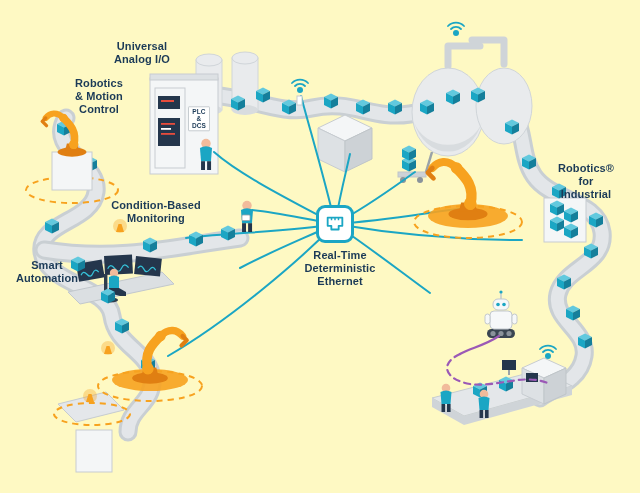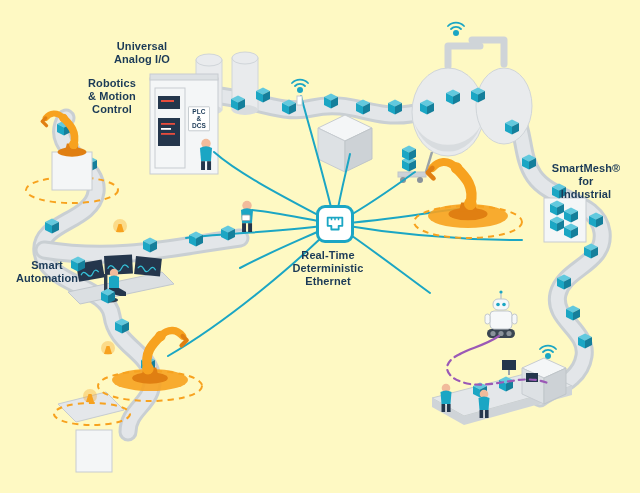--- a/index.html
+++ b/index.html
@@ -306,27 +306,29 @@
 
   <div class="hub">
     <svg width="22" height="22" viewBox="0 0 24 24">
       <path class="eth-stroke" stroke-width="2" stroke-linejoin="round" d="M4 5 h16 v9 h-4 v4 h-8 v-4 h-4 z"></path>
       <path class="eth-stroke" stroke-width="1.6" d="M8.2 5 v3 M12 5 v3 M15.8 5 v3"></path>
     </svg>
   </div>
 
   <div class="label" style="left:142px;top:53px">Universal
 Analog I/O</div>
-  <div class="label" style="left:112px;top:97px">Robotics
+  <div class="label" style="left:99px;top:97px">Robotics
 &amp; Motion
 Control</div>
+  <div class="label" style="left:156px;top:212px">Condition-Based
+Monitoring</div>
   <div class="label" style="left:47px;top:272px">Smart
 Automation</div>
-  <div class="label" style="left:328px;top:269px">Real-Time
+  <div class="label" style="left:340px;top:269px">Real-Time
 Deterministic
 Ethernet</div>
-  <div class="label" style="left:586px;top:182px">SmartMesh®
+  <div class="label" style="left:586px;top:182px">Robotics®
 for Industrial</div>
   <div class="label label--tiny" style="left:199px;top:119px">PLC
 &amp;
 DCS</div>
 
 </div>
 
 </body></html>

